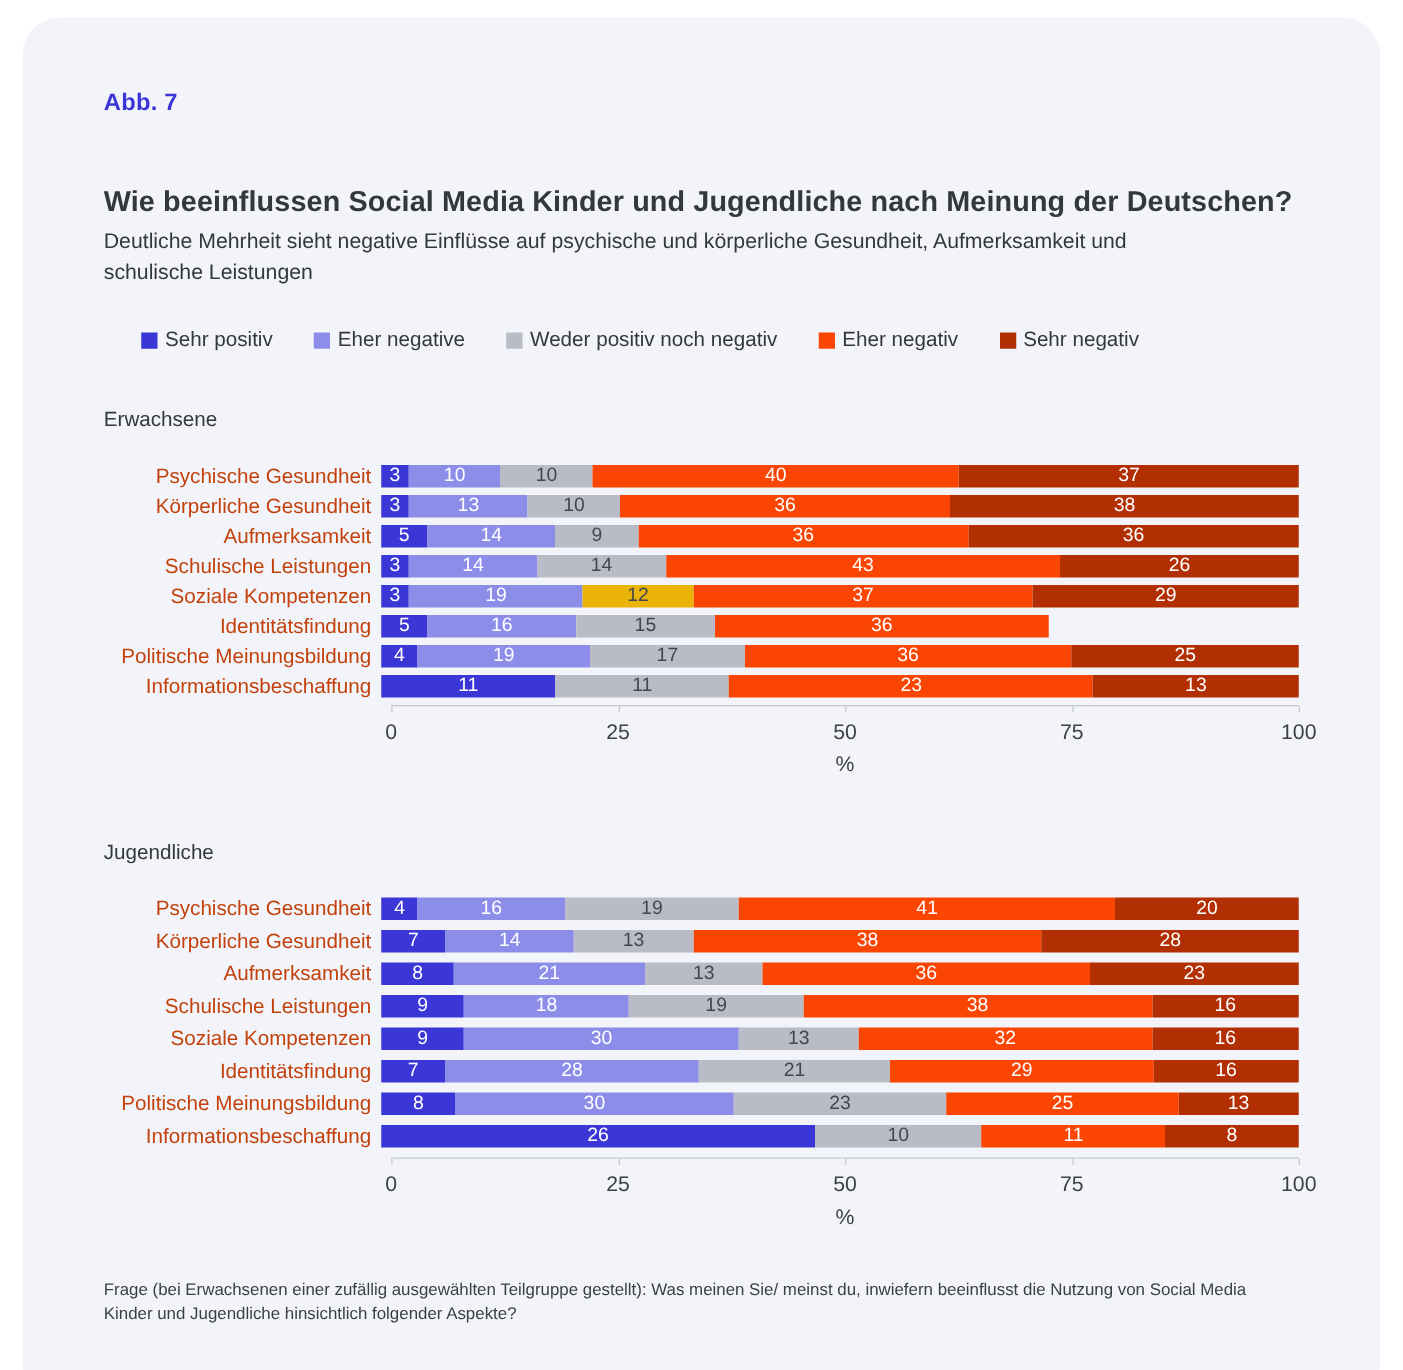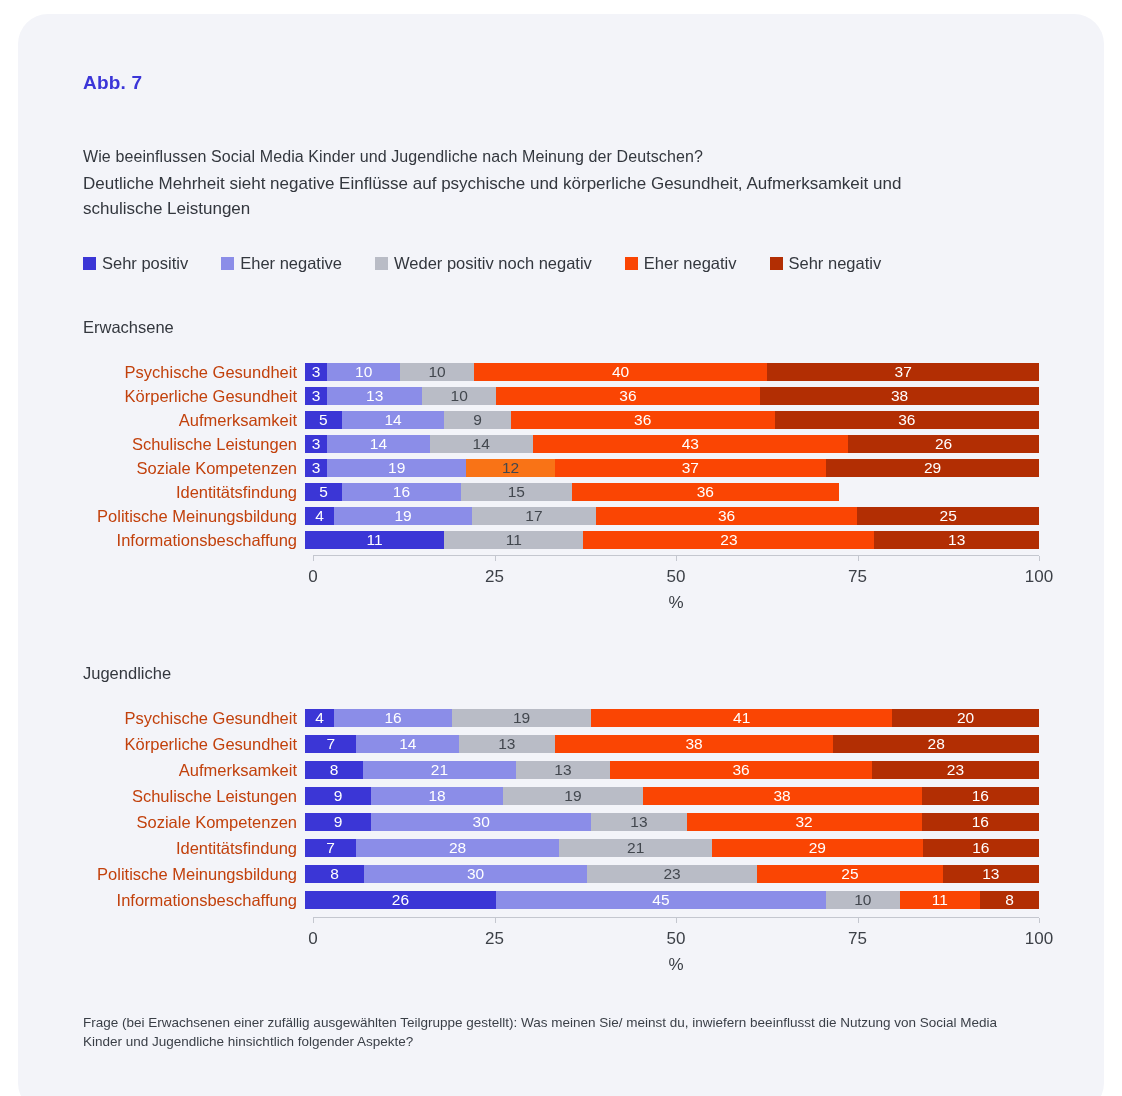--- a/index.html
+++ b/index.html
@@ -19,39 +19,40 @@
     min-height: 1068px;
   }
   .abb {
     color: #3b35d8;
     font-weight: 700;
     font-size: 19px;
     letter-spacing: 0.2px;
   }
   .title {
     margin: 54px 0 0 0;
-    font-size: 16px;
-    font-weight: 400;
+    font-size: 23px;
+    font-weight: 700;
     color: #33373e;
     letter-spacing: 0.1px;
   }
   .subtitle {
     margin: 5px 0 0 0;
     font-size: 17px;
     line-height: 25px;
     max-width: 885px;
     color: #33373e;
   }
   .legend {
     display: flex;
     align-items: center;
     gap: 33px;
     margin-top: 33px;
     font-size: 16.5px;
     color: #33373e;
+    margin-left: 30px;
   }
   .legend-item { display: flex; align-items: center; gap: 6px; }
   .swatch { width: 13px; height: 13px; display: inline-block; flex: none; }
   .section-label {
     margin-top: 45px;
     font-size: 16.5px;
     color: #33373e;
   }
   .chart { margin-top: 26px; }
   .row { display: flex; align-items: center; margin-bottom: 6px; }
@@ -201,21 +202,21 @@
           <div class="seg dark-text" style="flex-grow: 14; background: rgb(185, 188, 198);">14</div>
           <div class="seg" style="flex-grow: 43; background: rgb(250, 69, 3);">43</div>
           <div class="seg" style="flex-grow: 26; background: rgb(178, 46, 3);">26</div>
         </div>
       </div>
       <div class="row">
         <div class="cat-label">Soziale Kompetenzen</div>
         <div class="track">
           <div class="seg" style="flex-grow: 3; background: rgb(59, 54, 214);">3</div>
           <div class="seg" style="flex-grow: 19; background: rgb(139, 141, 232);">19</div>
-          <div class="seg dark-text" style="flex-grow: 12; background: #f97316;">12</div>
+          <div class="seg dark-text" style="flex-grow: 12; background: #eab308;">12</div>
           <div class="seg" style="flex-grow: 37; background: rgb(250, 69, 3);">37</div>
           <div class="seg" style="flex-grow: 29; background: rgb(178, 46, 3);">29</div>
         </div>
       </div>
       <div class="row">
         <div class="cat-label">Identitätsfindung</div>
         <div class="track">
           <div class="seg" style="flex-grow: 5; background: rgb(59, 54, 214);">5</div>
           <div class="seg" style="flex-grow: 16; background: rgb(139, 141, 232);">16</div>
           <div class="seg dark-text" style="flex-grow: 15; background: rgb(185, 188, 198);">15</div>
@@ -327,21 +328,20 @@
           <div class="seg" style="flex-grow: 30; background: rgb(139, 141, 232);">30</div>
           <div class="seg dark-text" style="flex-grow: 23; background: rgb(185, 188, 198);">23</div>
           <div class="seg" style="flex-grow: 25; background: rgb(250, 69, 3);">25</div>
           <div class="seg" style="flex-grow: 13; background: rgb(178, 46, 3);">13</div>
         </div>
       </div>
       <div class="row">
         <div class="cat-label">Informationsbeschaffung</div>
         <div class="track">
           <div class="seg" style="flex-grow: 26; background: rgb(59, 54, 214);">26</div>
-          <div class="seg" style="flex-grow: 45; background: rgb(139, 141, 232);">45</div>
           <div class="seg dark-text" style="flex-grow: 10; background: rgb(185, 188, 198);">10</div>
           <div class="seg" style="flex-grow: 11; background: rgb(250, 69, 3);">11</div>
           <div class="seg" style="flex-grow: 8; background: rgb(178, 46, 3);">8</div>
         </div>
       </div>
       <div class="axis-wrap">
         <div class="axis-line"></div>
         <div class="tick" style="left: 0%;"></div>
         <div class="tick-label" style="left: 0%;">0</div>
         <div class="tick" style="left: 25%;"></div>

